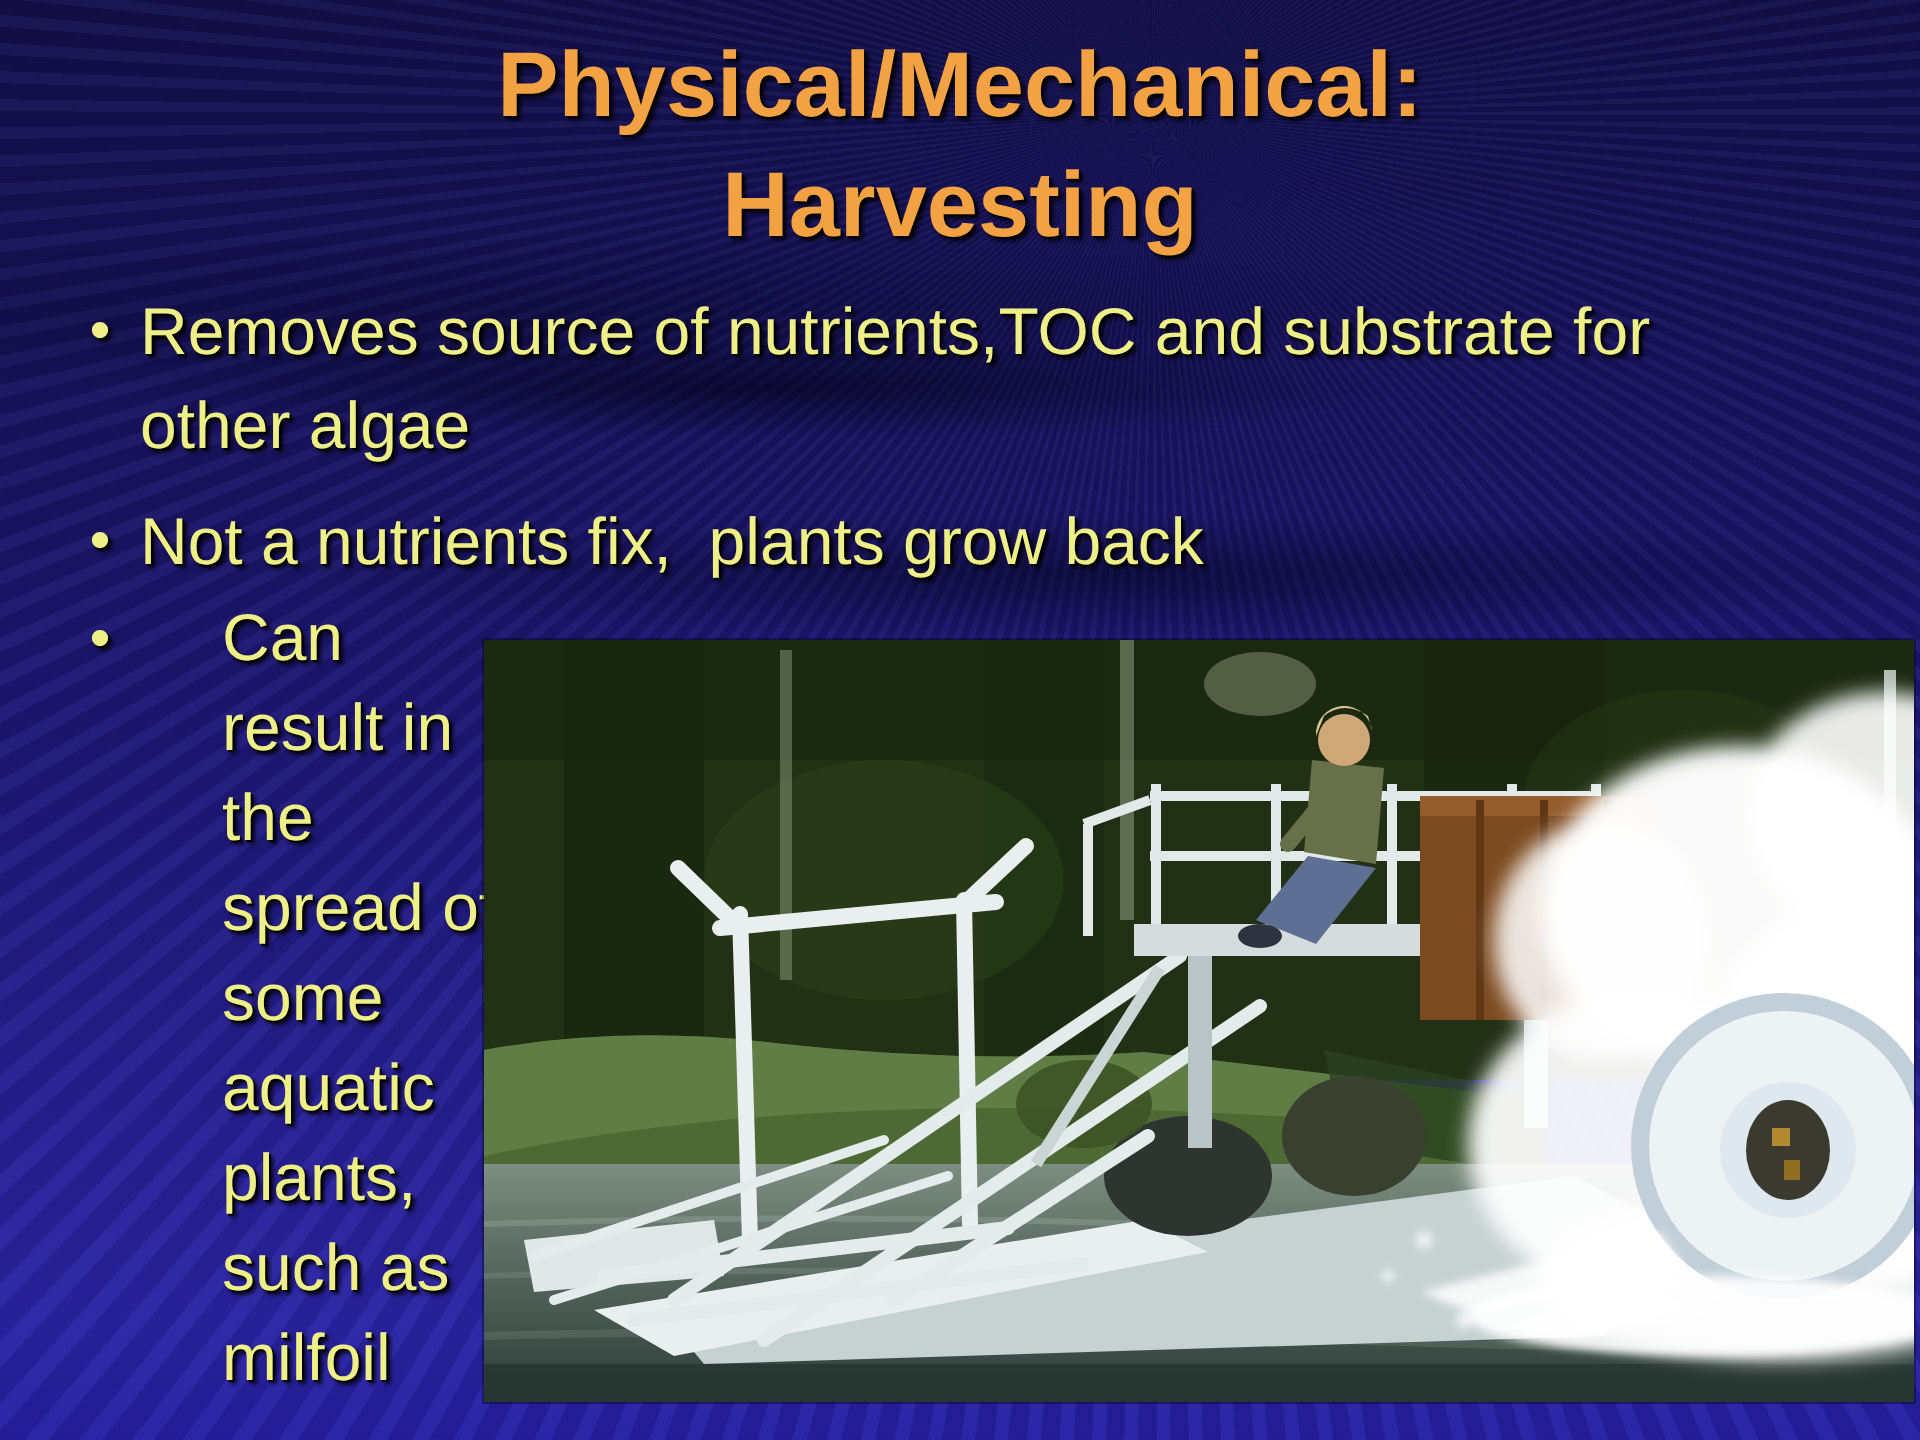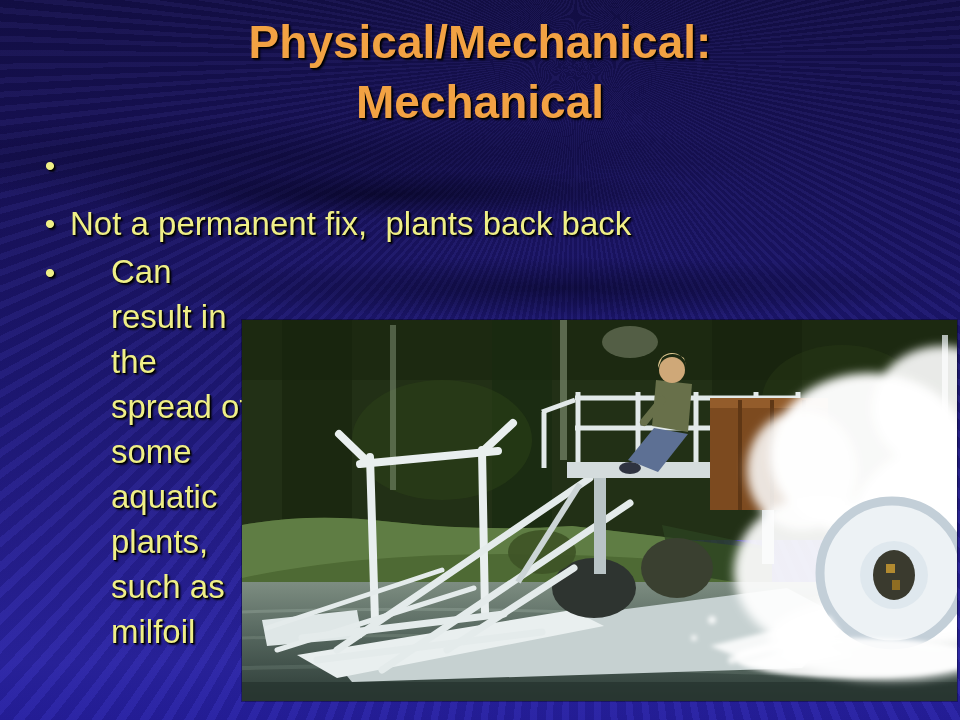--- a/index.html
+++ b/index.html
@@ -49,30 +49,32 @@
   }
   .photo svg { display: block; width: 100%; height: 100%; }
 </style>
 </head>
 <body>
 
 <div class="slide">
 
   <div class="title-block">
     <div>Physical/Mechanical:</div>
-    <div>Mechanical</div>
+    <div>Harvesting</div>
   </div>
 
   <div class="bullets">
     <div class="b-row b1">
       <span class="dot">•</span>
+      <span class="b-text">Removes source of nutrients,TOC and substrate for
+other algae</span>
     </div>
     <div class="b-row b2">
       <span class="dot">•</span>
-      <span class="b-text">Not a permanent fix,  plants back back</span>
+      <span class="b-text">Not a nutrients fix,  plants grow back</span>
     </div>
     <div class="b-row b3">
       <span class="dot">•</span>
       <span class="b-text">Can
 result in
 the
 spread of
 some
 aquatic
 plants,

